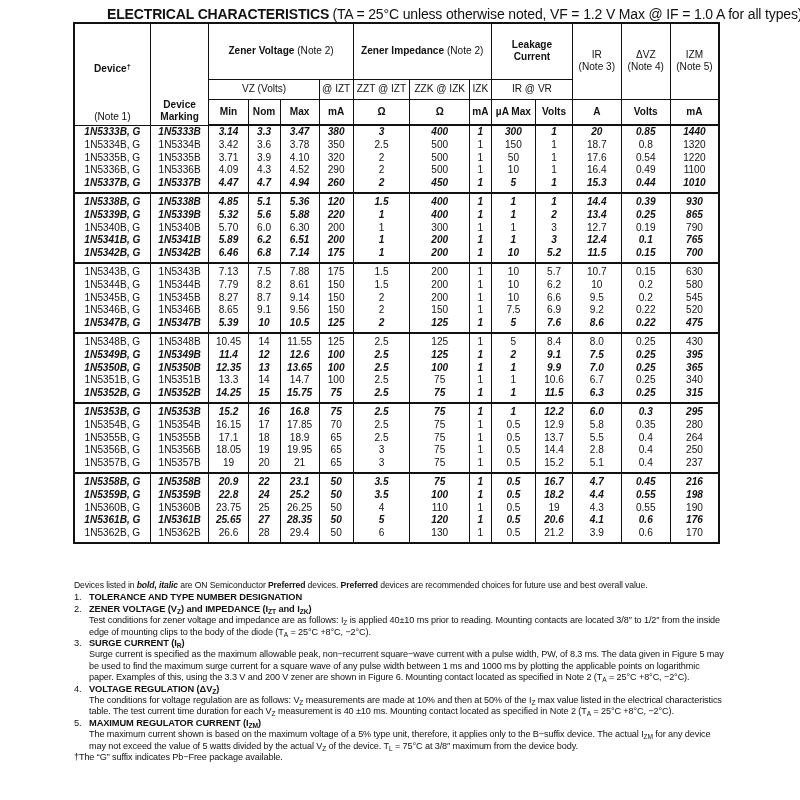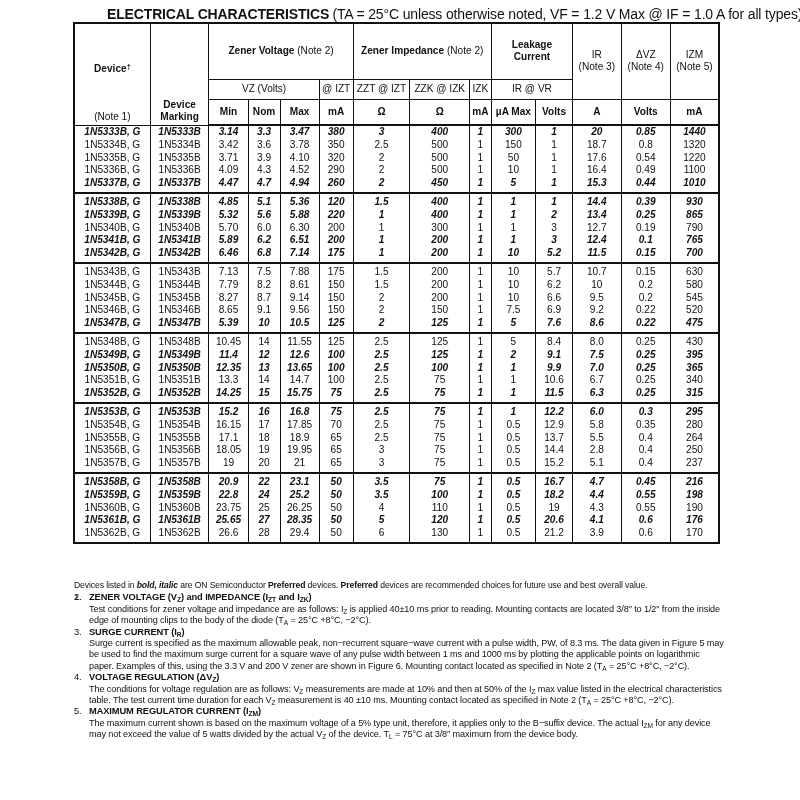--- a/index.html
+++ b/index.html
@@ -598,20 +598,21 @@
     </tbody>
 </table>
 
 <div class="notes">
   <div class="pref">
     <span>Devices listed in </span><b><i>bold, italic</i></b><span> are ON Semiconductor </span><b>Preferred</b><span> devices. </span><b>Preferred</b><span> devices are recommended choices for future use and best overall value.</span>
   </div>
   <div id="note-list">
       <div class="note">
         <span class="num">1.</span>
+        <div class="head">TOLERANCE AND TYPE NUMBER DESIGNATION</div>
       </div>
       <div class="note">
         <span class="num">2.</span>
         <div class="head">ZENER VOLTAGE (V<sub>Z</sub>) and IMPEDANCE (I<sub>ZT</sub> and I<sub>ZK</sub>)</div>
         <div class="body">Test conditions for zener voltage and impedance are as follows: I<sub>Z</sub> is applied 40±10 ms prior to reading. Mounting contacts are located 3/8″ to 1/2″ from the inside edge of mounting clips to the body of the diode (T<sub>A</sub> = 25°C +8°C, −2°C).</div>
       </div>
       <div class="note">
         <span class="num">3.</span>
         <div class="head">SURGE CURRENT (I<sub>R</sub>)</div>
         <div class="body">Surge current is specified as the maximum allowable peak, non−recurrent square−wave current with a pulse width, PW, of 8.3 ms. The data given in Figure 5 may be used to find the maximum surge current for a square wave of any pulse width between 1 ms and 1000 ms by plotting the applicable points on logarithmic paper. Examples of this, using the 3.3 V and 200 V zener are shown in Figure 6. Mounting contact located as specified in Note 2 (T<sub>A</sub> = 25°C +8°C, −2°C).</div>
@@ -620,13 +621,14 @@
         <span class="num">4.</span>
         <div class="head">VOLTAGE REGULATION (ΔV<sub>Z</sub>)</div>
         <div class="body">The conditions for voltage regulation are as follows: V<sub>Z</sub> measurements are made at 10% and then at 50% of the I<sub>Z</sub> max value listed in the electrical characteristics table. The test current time duration for each V<sub>Z</sub> measurement is 40 ±10 ms. Mounting contact located as specified in Note 2 (T<sub>A</sub> = 25°C +8°C, −2°C).</div>
       </div>
       <div class="note">
         <span class="num">5.</span>
         <div class="head">MAXIMUM REGULATOR CURRENT (I<sub>ZM</sub>)</div>
         <div class="body">The maximum current shown is based on the maximum voltage of a 5% type unit, therefore, it applies only to the B−suffix device. The actual I<sub>ZM</sub> for any device may not exceed the value of 5 watts divided by the actual V<sub>Z</sub> of the device. T<sub>L</sub> = 75°C at 3/8″ maximum from the device body.</div>
       </div>
     </div>
+  <div class="footnote">†The “G” suffix indicates Pb−Free package available.</div>
 </div>
 
 </body></html>

